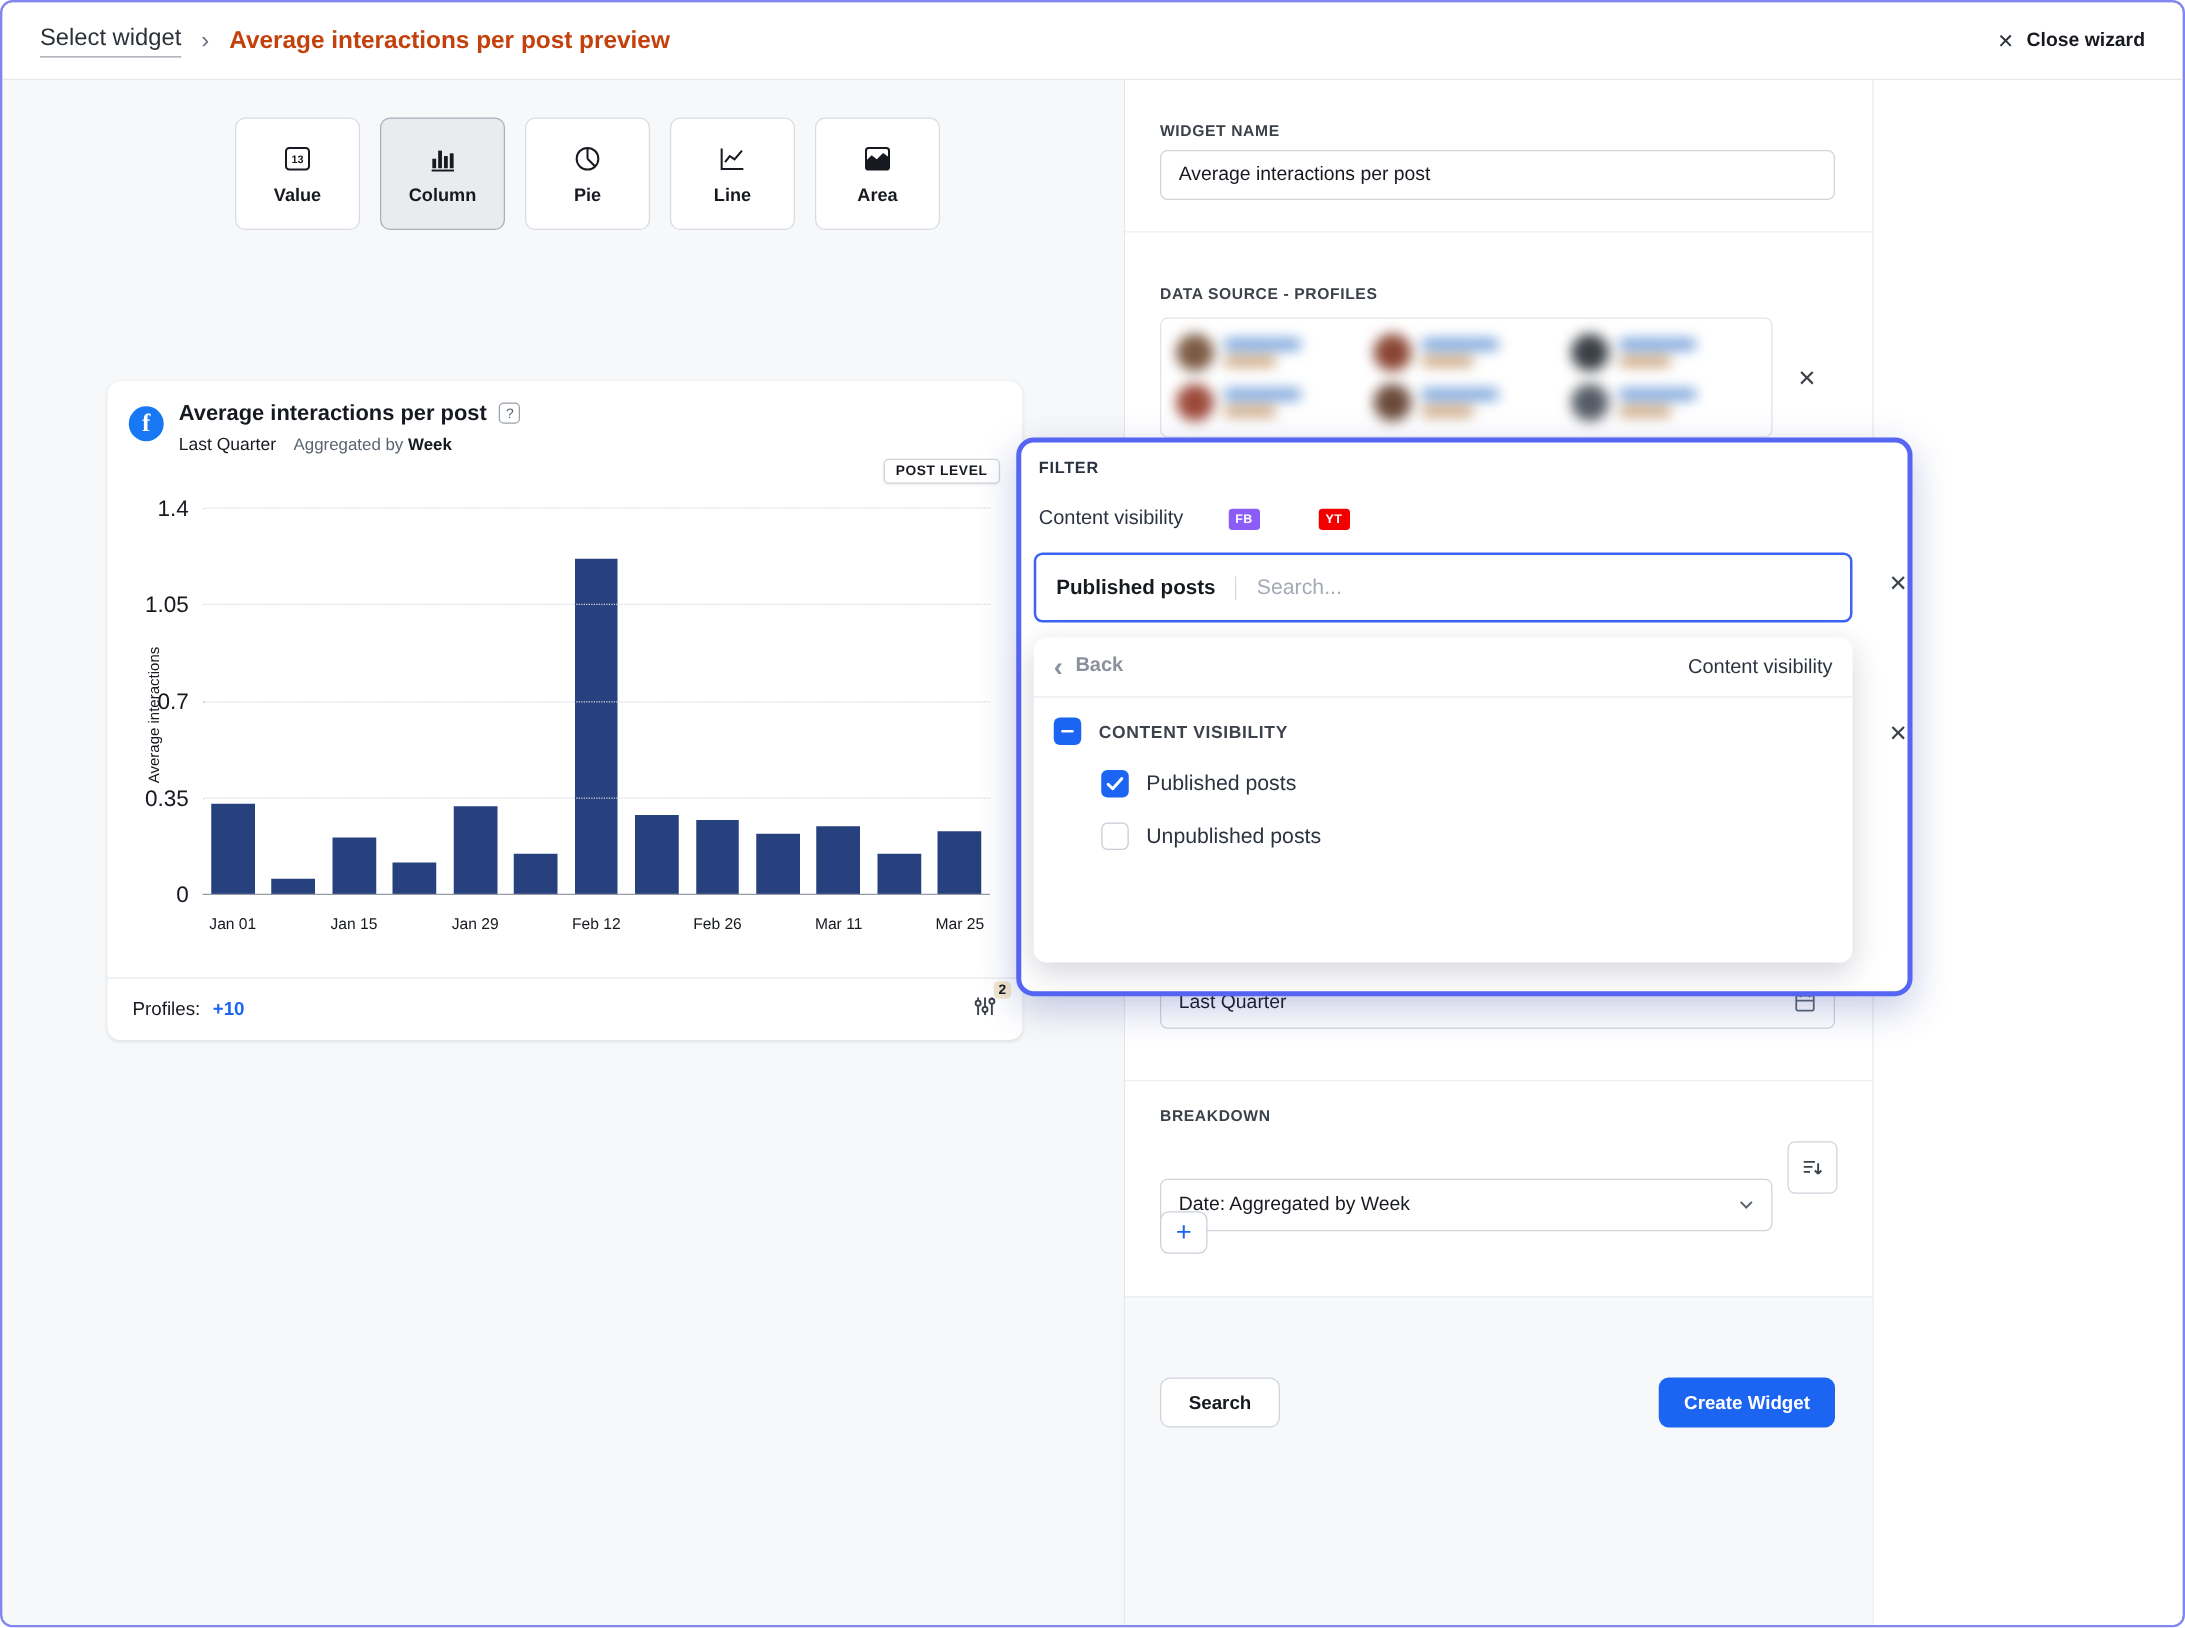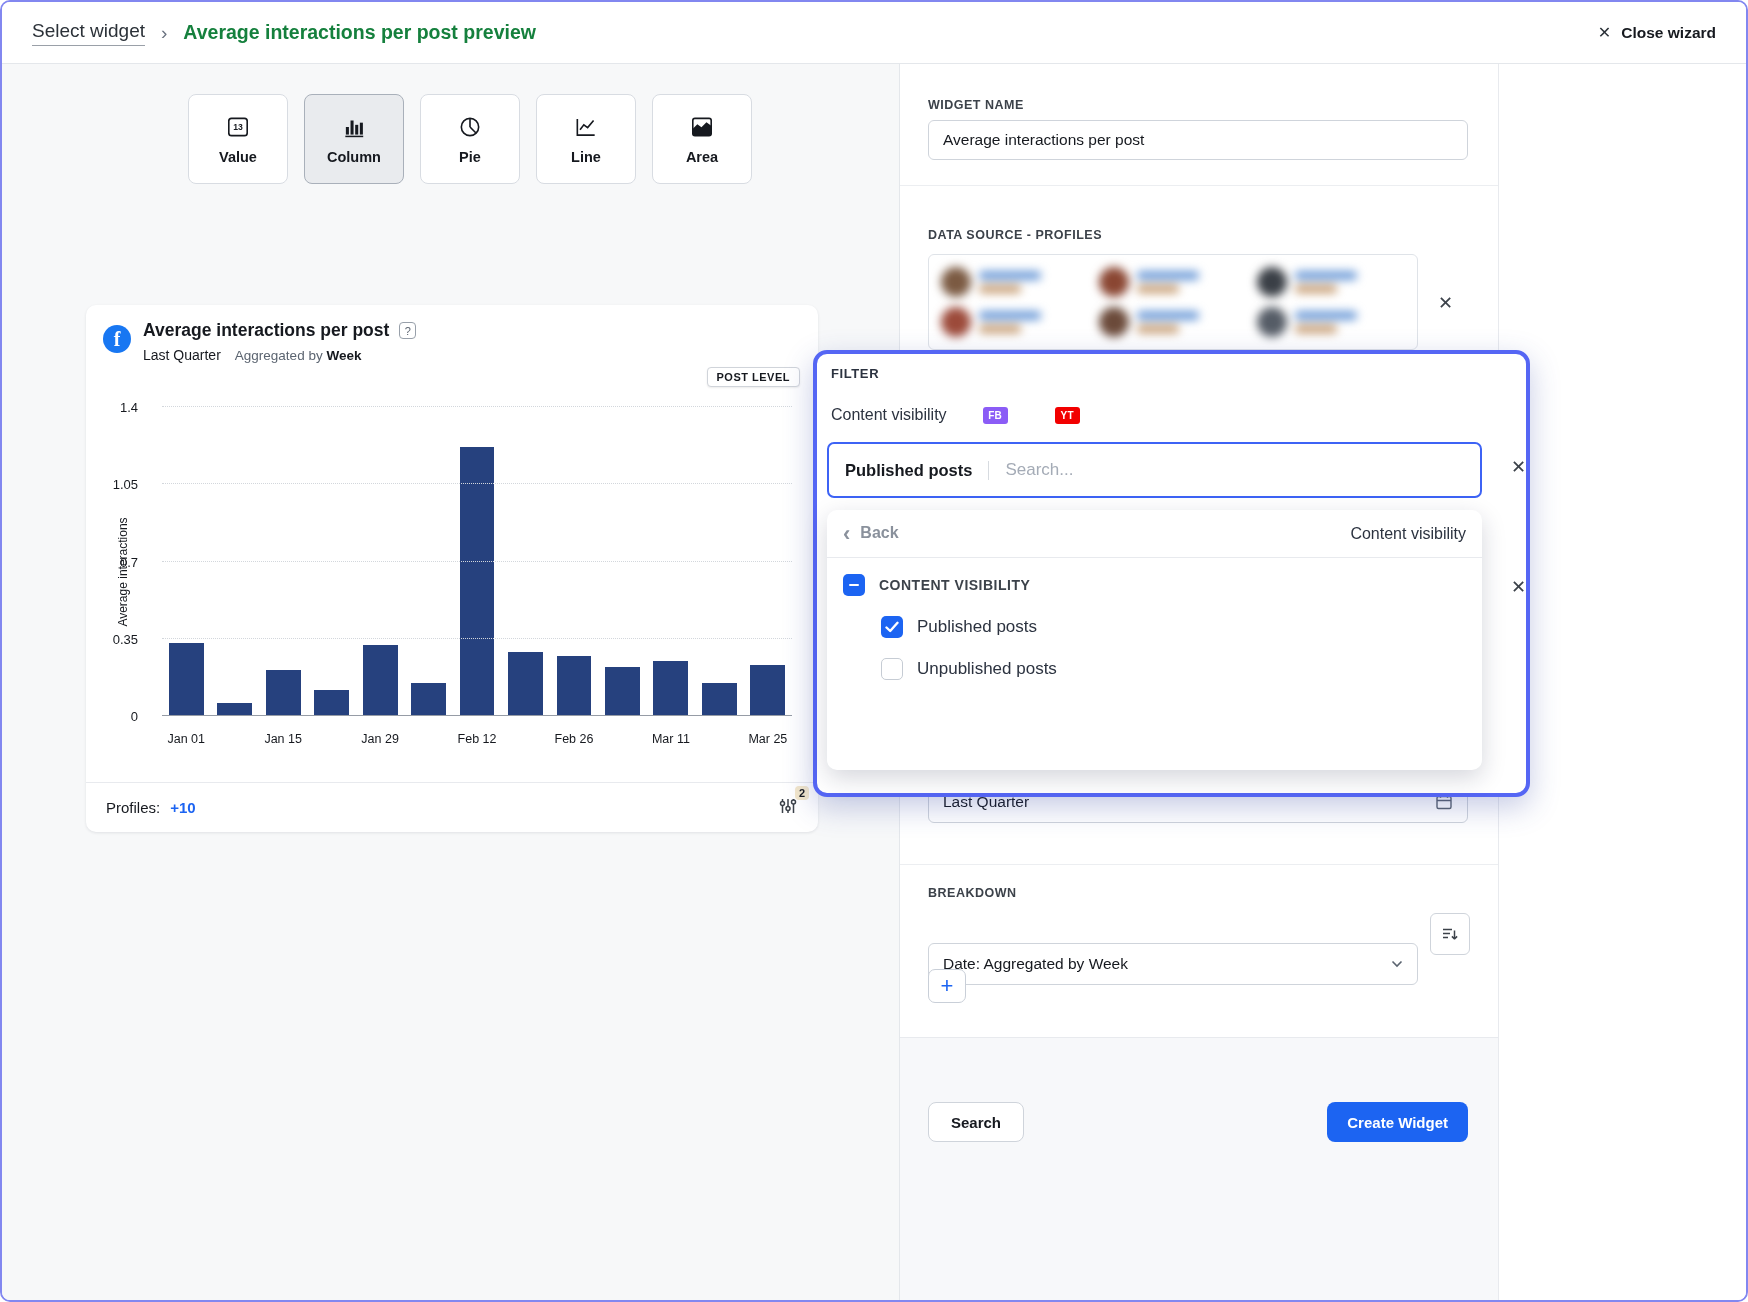--- a/index.html
+++ b/index.html
@@ -4,21 +4,21 @@
 <style>
   * { box-sizing: border-box; }
   html,body { margin:0; padding:0; background:#fff; }
   body { font-family:"Liberation Sans", sans-serif; color:#16191f; }
   .page { position:relative; width:1748px; height:1302px; border:2px solid #8287f0; border-radius:10px; overflow:hidden; background:#fff; }
 
   
   .top-bar { position:absolute; left:0; top:0; right:0; height:62px; background:#fff; border-bottom:1px solid #e4e7eb; display:flex; align-items:center; padding:0 30px; z-index:8; }
   .breadcrumb-back { font-size:19px; color:#2b3138; border-bottom:1.5px solid #9aa0a8; padding-bottom:3px; cursor:pointer; }
   .crumb-sep { margin:0 16px; color:#6a7280; font-size:19px; }
-  .page-title { font-size:19.5px; font-weight:700; color:#15803d; }
+  .page-title { font-size:19.5px; font-weight:700; color:#c2410c; }
   .close-wizard { margin-left:auto; display:flex; align-items:center; gap:10px; font-weight:700; font-size:15.5px; color:#16191f; cursor:pointer; }
   .close-x { font-size:16px; font-weight:400; color:#2b3138; }
 
   
   .main { position:absolute; left:0; top:62px; width:897px; bottom:0; background:#f7f8f9; }
   .type-row { position:absolute; left:186px; top:30px; display:flex; gap:16px; }
   .type-btn { width:100px; height:90px; background:#fff; border:1px solid #d8dce2; border-radius:8px; display:flex; flex-direction:column; align-items:center; justify-content:center; gap:9px; cursor:pointer; color:#16191f; }
   .type-btn.selected { background:#e9ebee; border-color:#a9b0ba; }
   .type-btn .tlabel { font-size:14.5px; font-weight:700; }
 
@@ -29,21 +29,21 @@
   .card-title { font-size:17.5px; font-weight:700; color:#16191f; }
   .help-icon { width:17px; height:17px; border:1px solid #98a0aa; border-radius:4px; color:#5b6470; font-size:11px; display:flex; align-items:center; justify-content:center; cursor:pointer; }
   .card-sub { position:absolute; left:57px; top:42px; display:flex; align-items:baseline; gap:14px; font-size:14px; color:#16191f; }
   .agg { color:#5b6470; font-size:13.5px; }
   .agg b { color:#16191f; }
   .level-badge { position:absolute; right:18px; top:62px; border:1px solid #d0d4da; background:#fff; border-radius:4px; padding:3px 9px; font-size:11px; font-weight:700; letter-spacing:.5px; color:#16191f; box-shadow:0 1px 2px rgba(0,0,0,.08); }
 
   .chart-area { position:absolute; left:18px; right:24px; top:98px; bottom:88px; }
   .ylab { position:absolute; left:-56px; top:50%; width:150px; margin-top:-9px; text-align:center; transform:rotate(-90deg); font-size:12px; color:#16191f; }
   .ticks { position:absolute; left:0; top:4px; bottom:28px; width:50px; }
-  .y-tick { position:absolute; right:16px; transform:translateY(50%); font-size:13px; color:#16191f; }
+  .y-tick { position:absolute; right:3px; transform:translateY(50%); font-size:18px; color:#16191f; }
   .plot { position:absolute; left:58px; right:2px; top:4px; bottom:28px; }
   .gridline { position:absolute; left:0; right:0; border-top:1px dotted #d3d7dc; }
   .baseline { position:absolute; left:0; right:0; bottom:0; border-top:1px solid #969ca6; }
   .bars { position:absolute; left:0; right:0; top:0; bottom:0; display:flex; align-items:flex-end; }
   .bar-col { flex:1; display:flex; justify-content:center; align-items:flex-end; height:100%; }
   .bar { width:72%; max-width:38px; }
   .xrow { position:absolute; left:58px; right:2px; bottom:-2px; height:24px; display:flex; align-items:flex-end; }
   .x-cell { flex:1; text-align:center; font-size:12.5px; color:#16191f; white-space:nowrap; }
 
   .card-footer { position:absolute; left:0; right:0; bottom:0; height:50px; border-top:1px solid #e8eaee; display:flex; align-items:center; padding:0 20px; }

